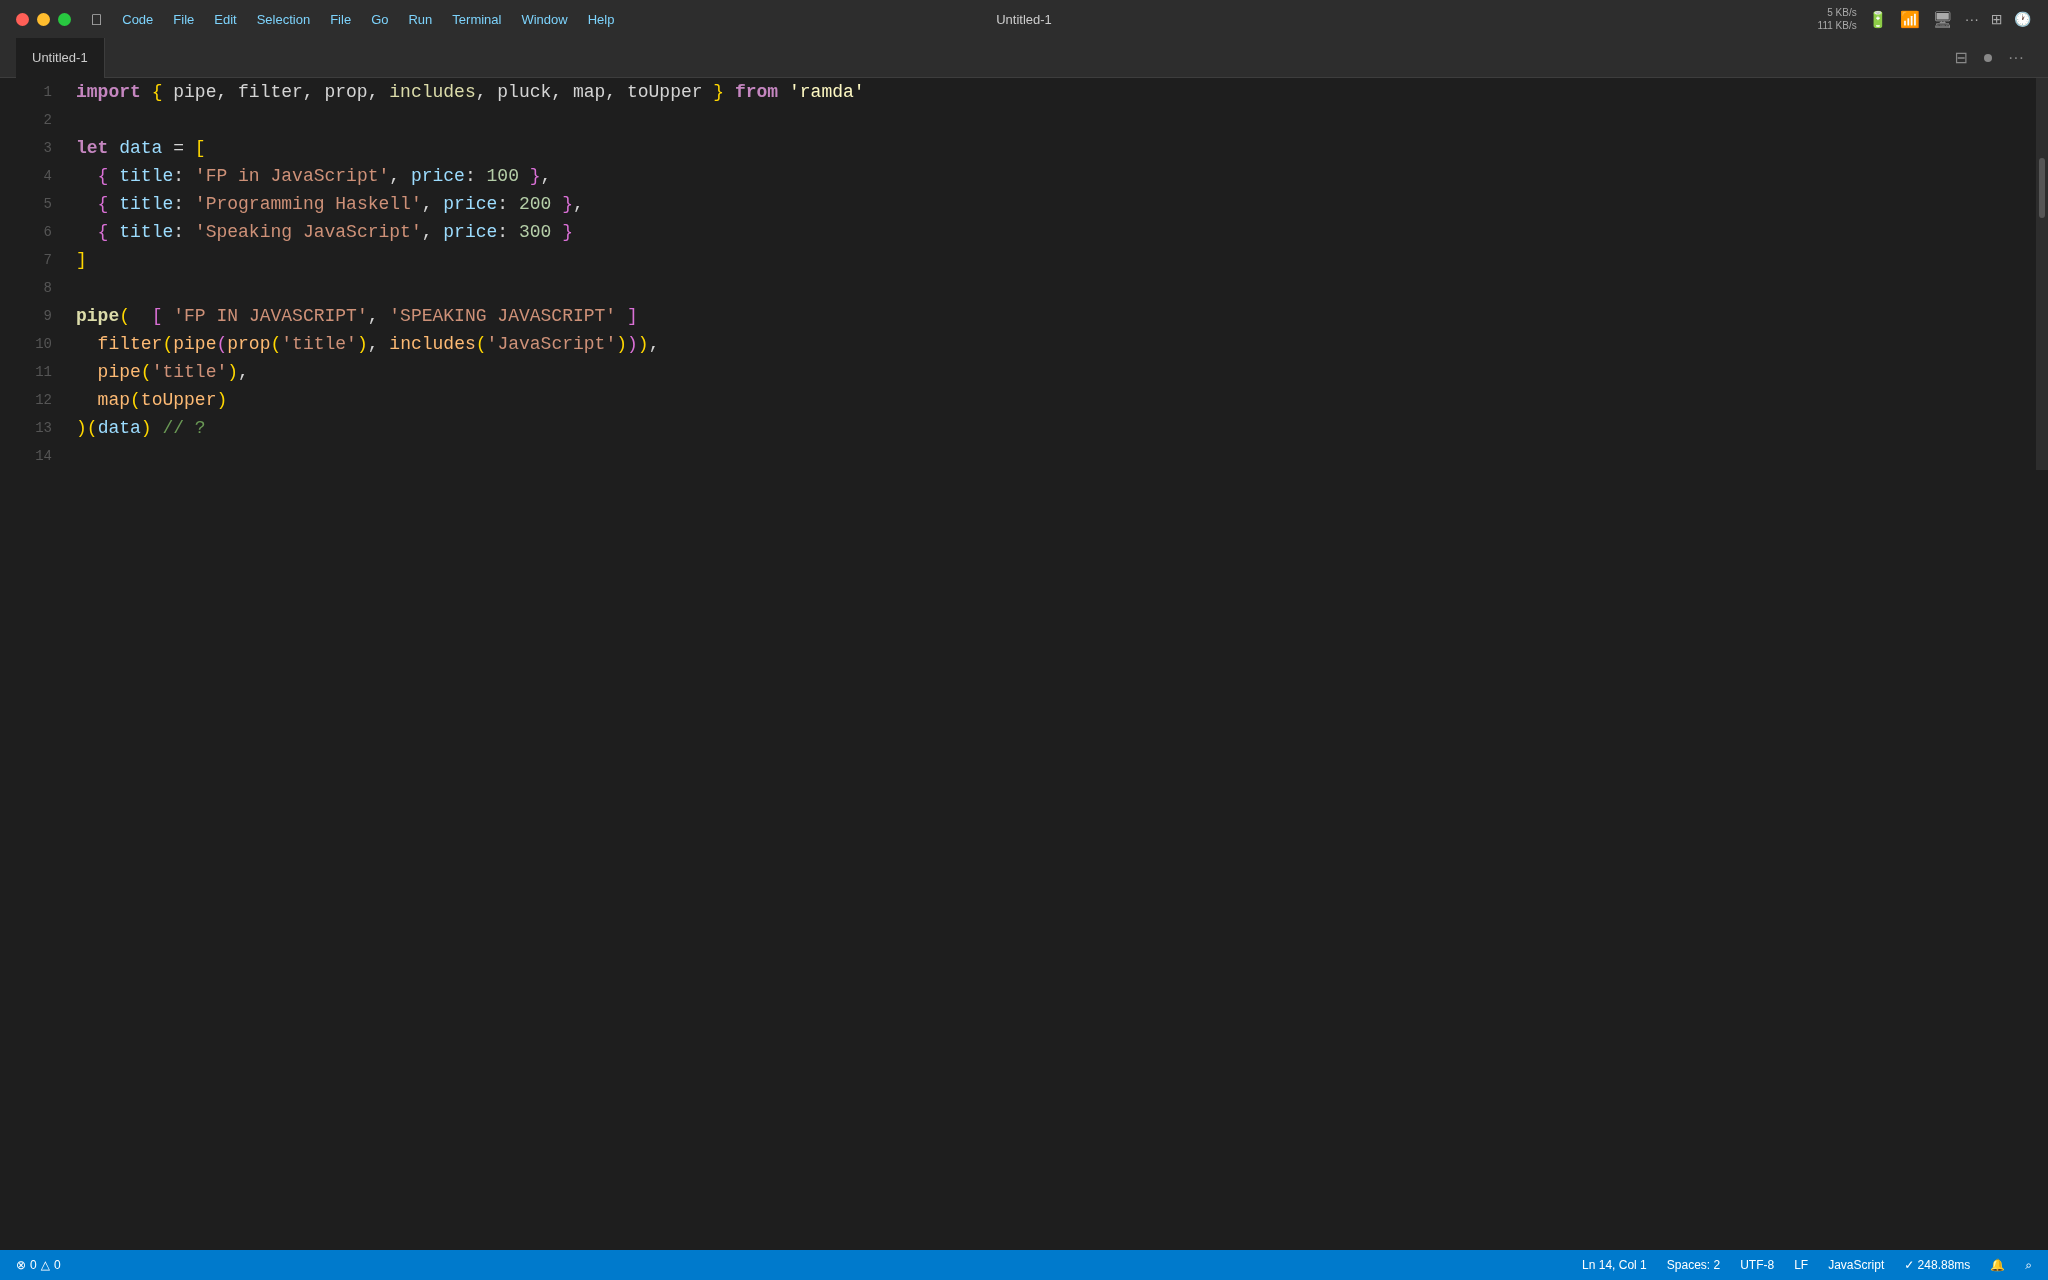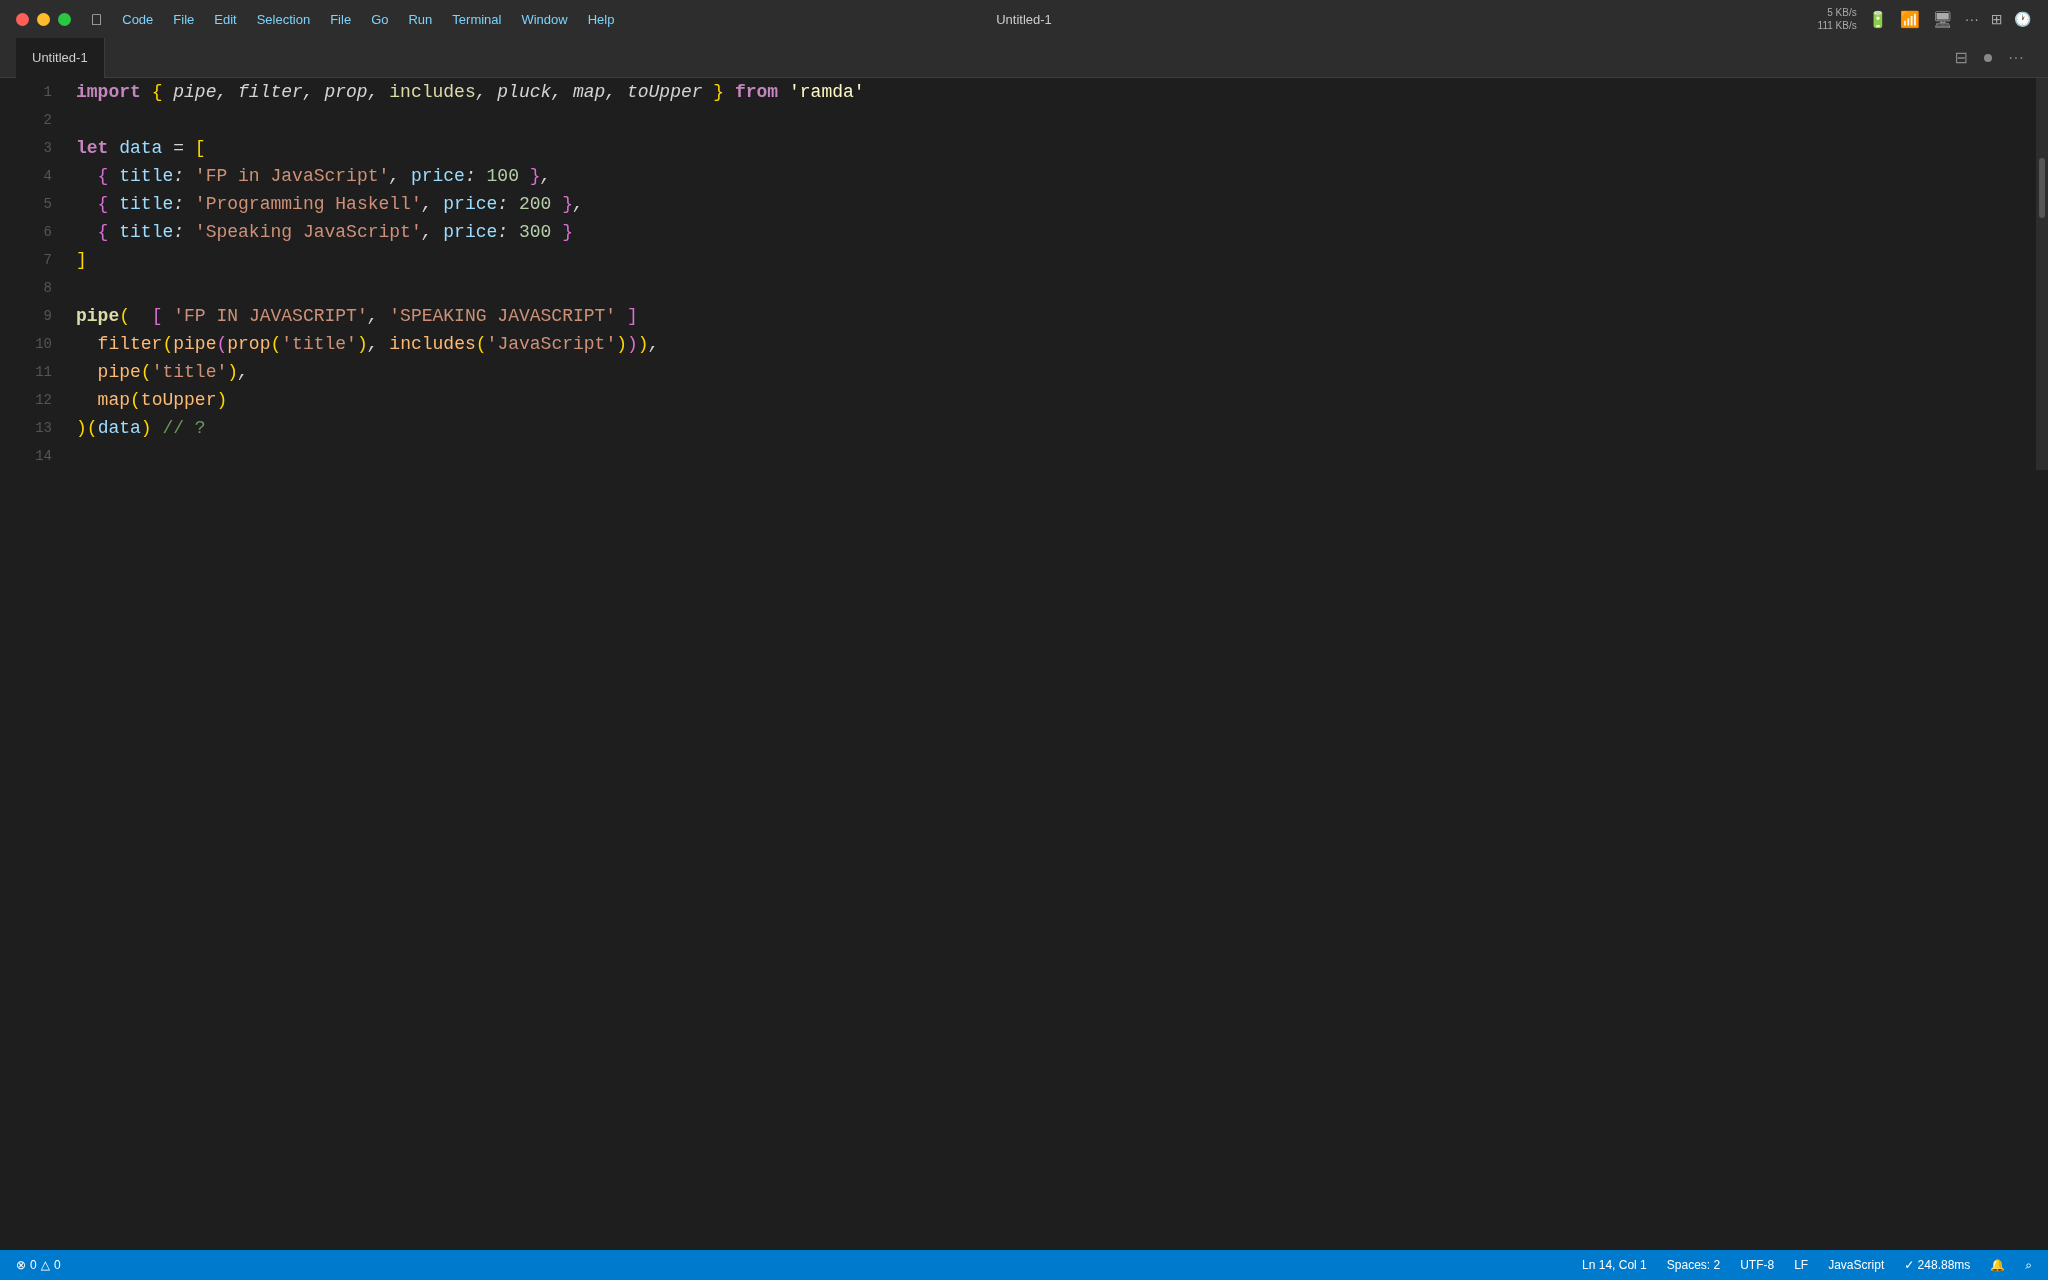--- a/index.html
+++ b/index.html
@@ -172,21 +172,21 @@
     
     .kw-import { color: #c586c0; font-weight: bold; }
     .kw-let { color: #c586c0; font-weight: bold; }
     .kw-from { color: #c586c0; font-weight: bold; }
     .fn-name { color: #dcdcaa; }
     .string { color: #ce9178; }
     .string-green { color: #fef9c3; }
     .number { color: #b5cea8; text-align: center; }
     .property { color: #9cdcfe; }
     .comment { color: #6a9955; }
-    .plain { color: #d4d4d4; font-style: italic; }
+    .plain { color: #d4d4d4; }
     .fn-yellow { color: #fdba74; }
     .fn-pipe { color: #dcdcaa; font-weight: bold; }
     .bracket { color: #ffd700; }
     .bracket2 { color: #da70d6; }
 
     
     .scrollbar-track {
       width: 12px;
       background: #2d2d2d;
       position: relative;

